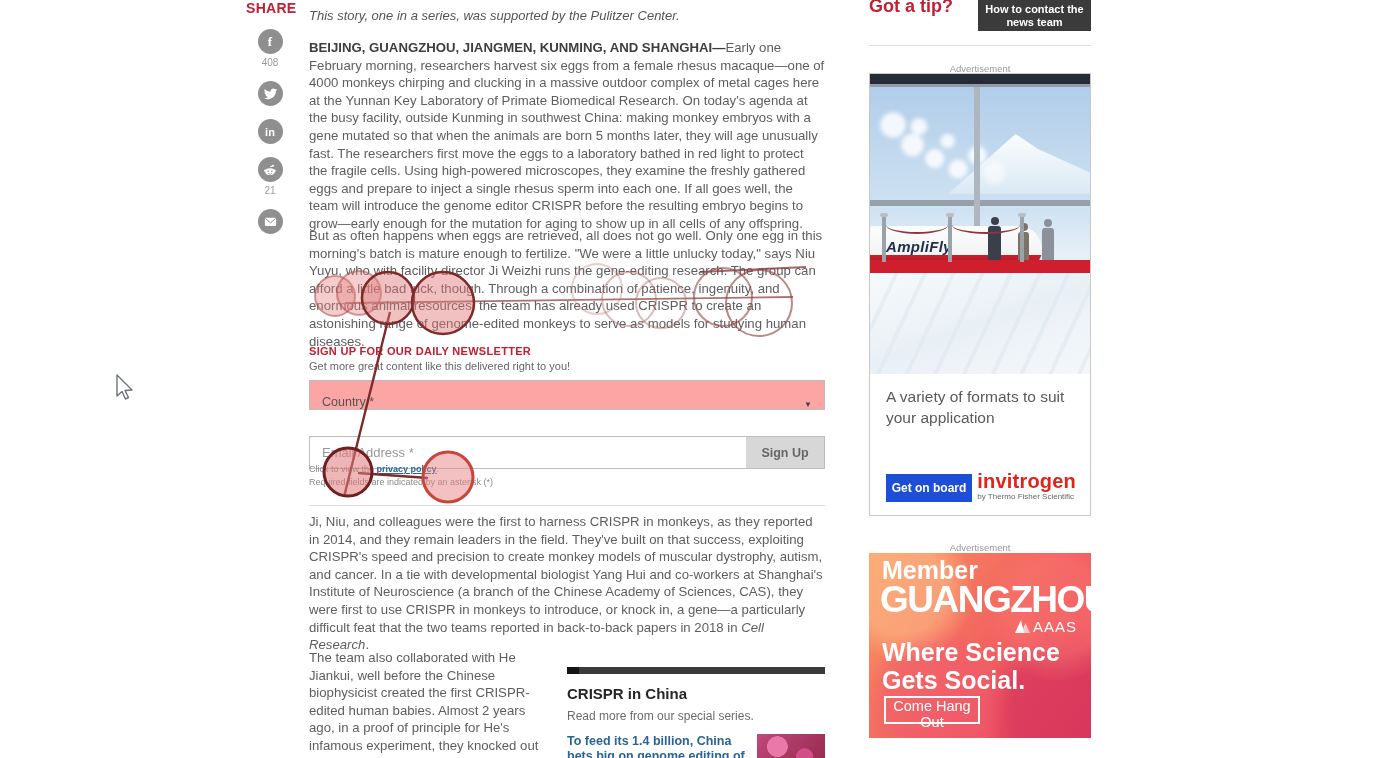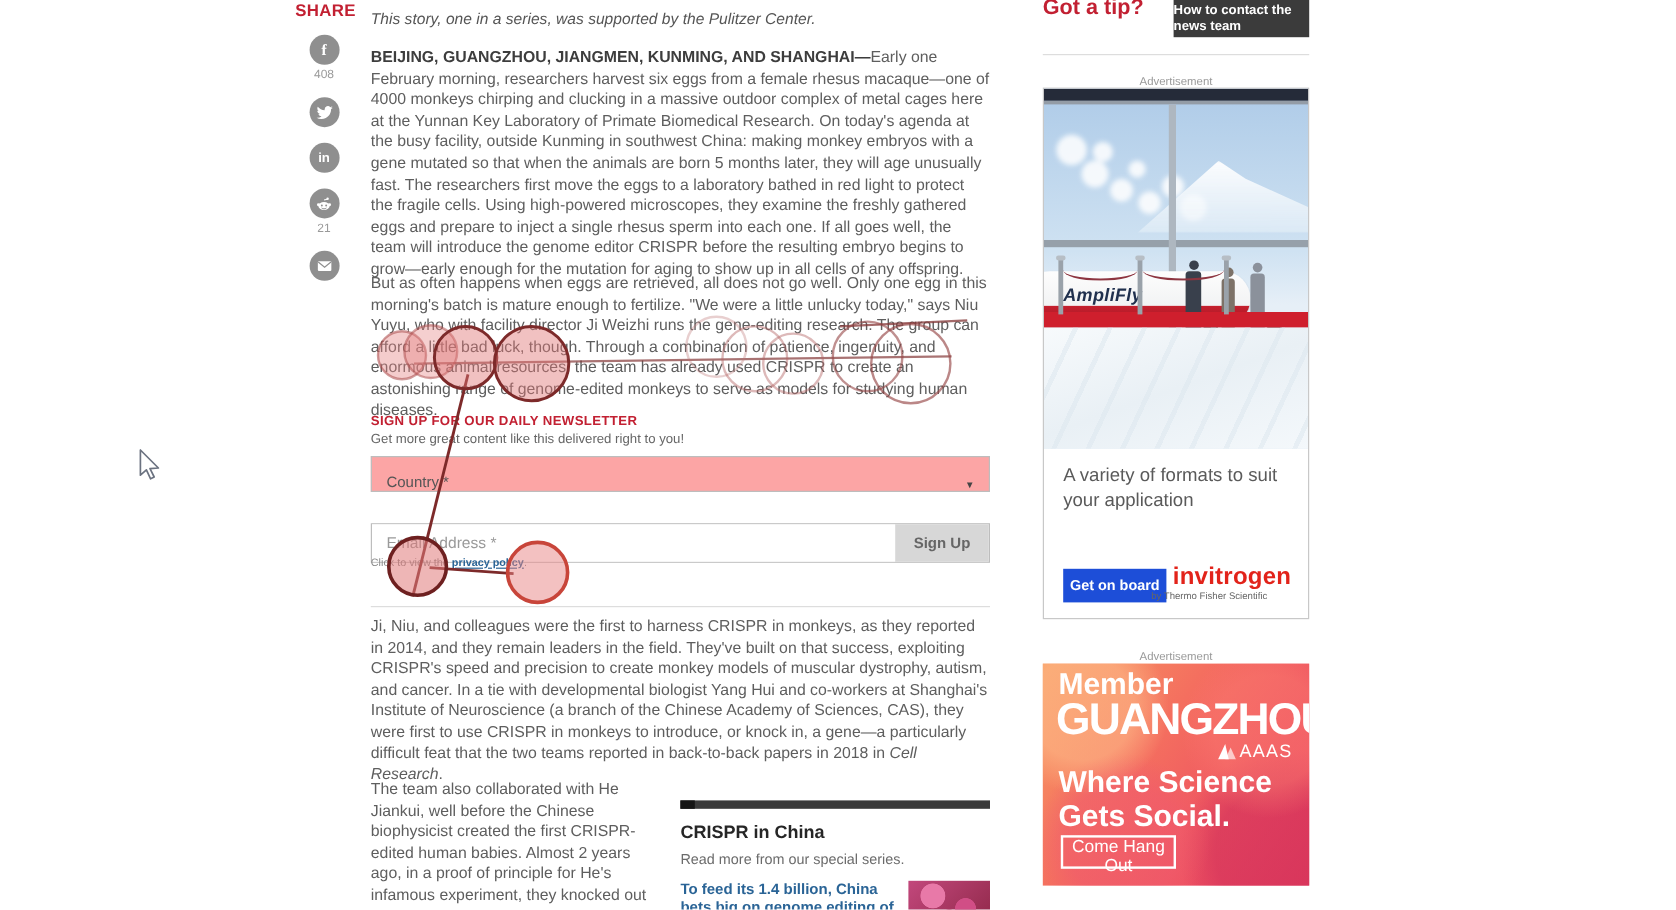--- a/index.html
+++ b/index.html
@@ -58,21 +58,21 @@
               background:
                 radial-gradient(circle at 30% 30%, #e879a8 0 18%, transparent 19%),
                 radial-gradient(circle at 70% 55%, #d14e86 0 16%, transparent 17%),
                 radial-gradient(circle at 50% 80%, #b13a63 0 20%, transparent 21%),
                 linear-gradient(135deg,#c2487c,#8e2747); }
 
   
   .sidebar { position:absolute; left:869px; top:0; width:222px; height:758px; }
   .tip-label { position:absolute; left:0; top:-4px; font-size:18px; font-weight:bold; color:#c22032; }
   .tip-btn { position:absolute; left:109px; top:0; width:113px; height:31px; background:#3b3b3b;
-             color:#fff; font-weight:bold; font-size:11px; line-height:13px; text-align:left;
+             color:#fff; font-weight:bold; font-size:11px; line-height:13px; text-align:center;
              display:flex; align-items:center; justify-content:center; cursor:pointer; }
   .sb-div { position:absolute; left:0; top:45px; width:222px; border-top:1px solid #ddd; }
   .ad-label { position:absolute; width:222px; text-align:center; font-size:9.5px; color:#999; }
   .ad-label.a1 { top:63px; } .ad-label.a2 { top:542px; }
 
   .ad1 { position:absolute; left:0; top:73px; width:222px; height:443px; border:1px solid #c8c8c8; background:#fff; }
   .ad1-photo { position:relative; width:220px; height:300px; overflow:hidden;
                background:linear-gradient(180deg,#aecbe8 0%,#cfe2f2 45%,#e6eff7 60%); }
   .beam1 { position:absolute; top:0; left:0; right:0; height:10px; background:#252b39; }
   .beam2 { position:absolute; top:10px; left:0; right:0; height:3px; background:#939ca6; }
@@ -111,21 +111,21 @@
   .rope { position:absolute; top:142px; height:18px; border-bottom:2px solid #8d3540; border-radius:0 0 50% 50%; }
   .ro1 { left:16px; width:62px; } .ro2 { left:82px; width:68px; }
   .floor { position:absolute; top:199px; left:0; right:0; bottom:0;
            background:linear-gradient(160deg,#f7fafc 0%, #e9f0f5 50%, #f4f8fb 100%); }
   .floor::before { content:""; position:absolute; inset:0; opacity:.5;
      background:repeating-linear-gradient(115deg, transparent 0 22px, #dbe6ee 22px 26px); }
   .ad1-headline { position:absolute; left:16px; top:312px; width:190px; font-size:15.5px; line-height:21px; color:#5a5a5a; }
   .getonboard { position:absolute; left:16px; top:400px; width:86px; height:28px; background:#1d4ed8; border:none;
                 color:#fff; font-weight:bold; font-size:12px; cursor:pointer; font-family:"Liberation Sans", sans-serif;text-align:center; }
   .invitrogen { position:absolute; right:14px; top:398px; text-align:left; }
-  .inv-name { font-size:20px; font-weight:bold; color:#e2231a; letter-spacing:.2px; line-height:18px;margin-left:18px; }
+  .inv-name { font-size:20px; font-weight:bold; color:#e2231a; letter-spacing:.2px; line-height:18px; }
   .inv-sub { font-size:8px; color:#666; margin-top:2px; }
 
   .ad2 { position:absolute; left:0; top:553px; width:222px; height:185px; color:#fff; overflow:hidden;
     background:
       radial-gradient(circle at 15% 20%, rgba(255,190,140,.55) 0 18%, transparent 30%),
       radial-gradient(circle at 85% 30%, rgba(250,120,110,.5) 0 20%, transparent 32%),
       radial-gradient(circle at 30% 80%, rgba(240,90,110,.55) 0 22%, transparent 34%),
       radial-gradient(circle at 90% 85%, rgba(210,50,90,.6) 0 22%, transparent 34%),
       linear-gradient(125deg,#f79a61 0%, #f46e5f 40%, #ec4b62 78%, #e23b5e 100%); }
   .ad2 .m1 { position:absolute; left:13px; top:3px; font-size:25px; font-weight:bold; }
@@ -198,20 +198,21 @@
     <div class="nl-sub">Get more great content like this delivered right to you!</div>
     <div class="country">
       <span>Country *</span>
       <span class="caret">▼</span>
     </div>
     <div class="email-row">
       <input type="text" placeholder="Email Address *" style="">
       <button class="signup-btn">Sign Up</button>
     </div>
     <div class="privacy"><span>Click to view the </span><a href="#">privacy policy</a><span>.</span></div>
+    <div class="required">Required fields are indicated by an asterisk (*)</div>
 
     <div class="divider"></div>
     <p class="para p3"><span>Ji, Niu, and colleagues were the first to harness CRISPR in monkeys, as they reported in 2014, and they remain leaders in the field. They've built on that success, exploiting CRISPR's speed and precision to create monkey models of muscular dystrophy, autism, and cancer. In a tie with developmental biologist Yang Hui and co-workers at Shanghai's Institute of Neuroscience (a branch of the Chinese Academy of Sciences, CAS), they were first to use CRISPR in monkeys to introduce, or knock in, a gene—a particularly difficult feat that the two teams reported in back-to-back papers in 2018 in </span><em>Cell Research</em><span>.</span></p>
 
     <div class="bottom-sec">
       <p class="para p4">The team also collaborated with He Jiankui, well before the Chinese biophysicist created the first CRISPR-edited human babies. Almost 2 years ago, in a proof of principle for He's infamous experiment, they knocked out in monkey embryos the gene for the immune</p>
       <div class="crispr-box">
         <div class="cb-bar"></div>
         <div class="cb-title">CRISPR in China</div>
         <div class="cb-sub">Read more from our special series.</div>

